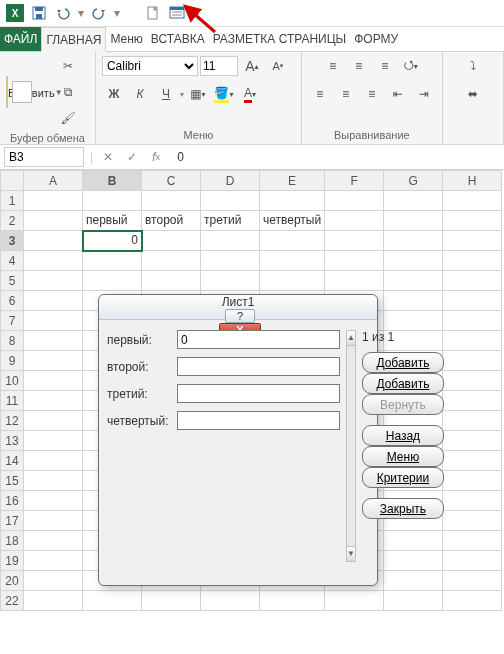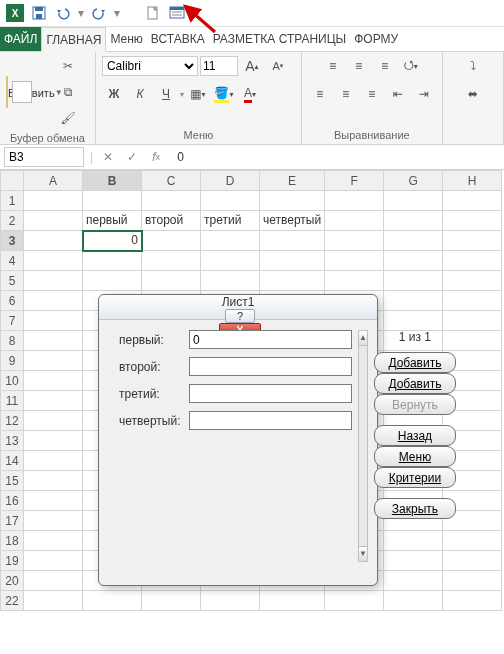--- a/index.html
+++ b/index.html
@@ -36,28 +36,28 @@
   td .cell{padding:0 3px;line-height:19px;text-align:left;}
   td .cell.num{text-align:right;}
   td.active{outline:2px solid #217346;outline-offset:-1px;}
   
   .dialog{position:absolute;left:98px;top:294px;width:278px;height:290px;background:#f0f0f0;border:1px solid #707070;border-radius:6px;box-shadow:3px 3px 10px rgba(0,0,0,0.25);}
   .dlg-title{background:linear-gradient(#fdfdfd,#e4e9f0);height:24px;border-bottom:1px solid #bcc7d8;display:flex;align-items:center;padding:0 6px;border-radius:6px 6px 0 0;flex-direction:column;}
   .dlg-title .t{flex:1;font-size:12px;color:#333;}
   .dlg-title .tb{width:28px;height:16px;border:1px solid #9aa7b7;border-radius:2px;display:flex;align-items:center;justify-content:center;margin-left:4px;font-size:11px;background:linear-gradient(#fefefe,#dfe6ef);}
   .dlg-title .tb.close{background:linear-gradient(#e87a6a,#c1362a);color:#fff;border-color:#8e261c;font-weight:bold;width:40px;}
   .dlg-body{display:flex;padding:10px 8px;gap:6px;}
-  .dlg-left{flex:1;margin-left:12px;}
+  .dlg-left{flex:1;}
   .fld{display:flex;align-items:center;margin-bottom:8px;}
   .fld label{width:70px;font-size:12px;color:#333;text-align:left;}
   .fld input{flex:1;height:17px;border:1px solid #7a7a7a;font-size:12px;padding:0 3px;background:#fff;}
   .dlg-scroll{width:16px;background:#e8e8e8;border:1px solid #c0c0c0;height:230px;position:relative;}
   .dlg-scroll .ar{height:14px;background:linear-gradient(#fdfdfd,#dedede);border-bottom:1px solid #c0c0c0;font-size:8px;text-align:center;line-height:14px;color:#666;}
   .dlg-scroll .ar.bt{position:absolute;bottom:0;left:0;right:0;border-top:1px solid #c0c0c0;border-bottom:none;}
-  .dlg-right{width:86px;display:flex;flex-direction:column;align-items:center;}
+  .dlg-right{width:86px;display:flex;flex-direction:column;align-items:flex-start;}
   .counter{font-size:12px;color:#333;margin:0 0 8px 0;}
   .dbtn{width:82px;height:21px;font-size:12px;border:1px solid #707070;border-radius:9px;background:linear-gradient(#fdfdfd,#e3e3e3);cursor:pointer;}
   .dbtn:disabled{color:#9a9a9a;}
   .dbtn u{text-decoration:underline;}
   .arrow{position:absolute;left:130px;top:2px;pointer-events:none;}
   svg{display:block;}
 </style>
 </head>
 <body>
 

